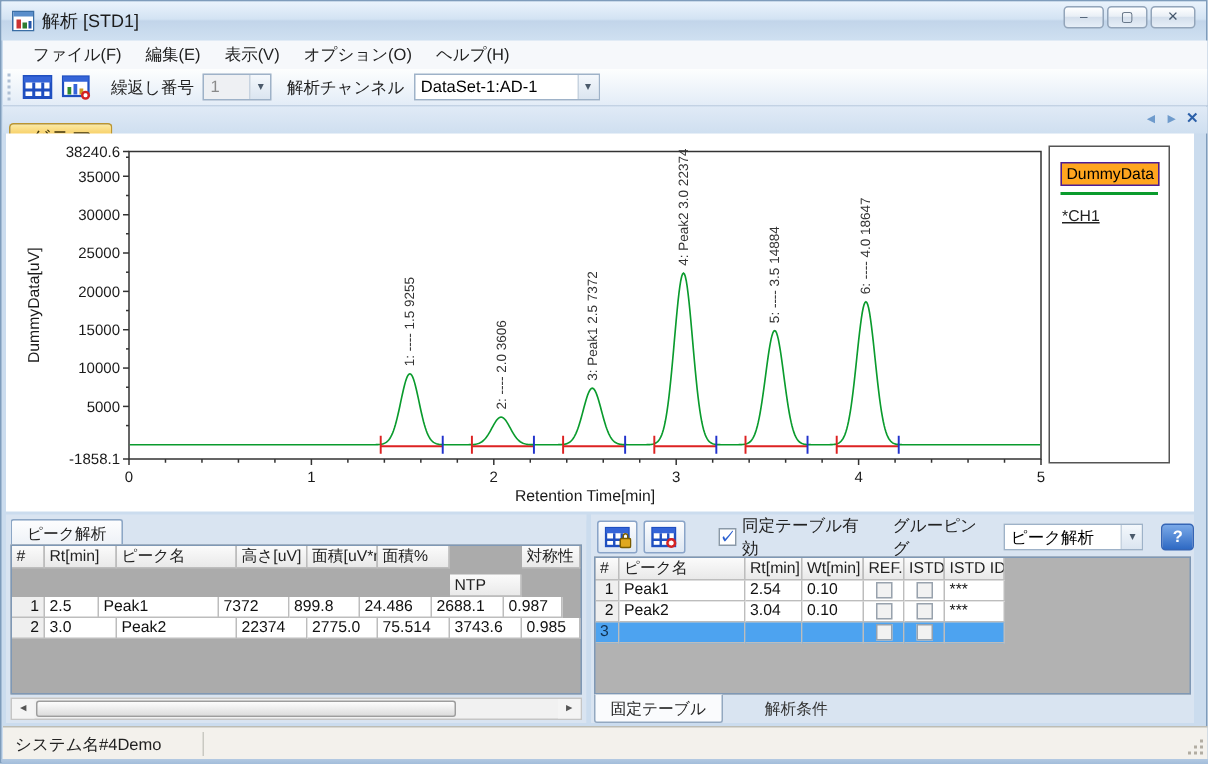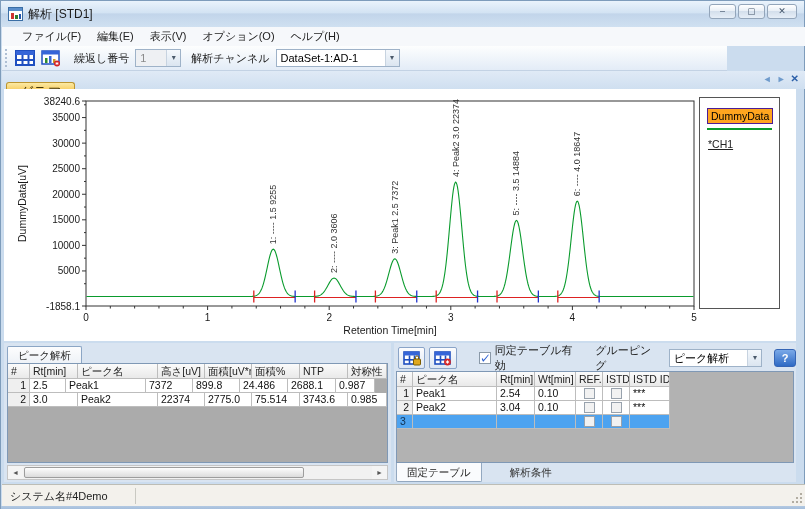--- a/index.html
+++ b/index.html
@@ -15,21 +15,21 @@
   .winbtn { width:27px; height:15px; border:1px solid #93a5ba; border-radius:3px;
     background:linear-gradient(#ffffff,#e9eff6 45%,#d4dfec 50%,#e6eef7); color:#44566b;
     font-size:9px; line-height:13px; text-align:center; cursor:default; }
   .winbtn.close { width:30px; }
 
   
   .menubar { position:absolute; left:1px; top:26px; width:803px; height:19px; background:#f6f8fb; display:flex; align-items:center; padding-left:12px; }
   .menubar span { font-size:11px; color:#222; padding:2px 8px; }
 
   
-  .toolbar { position:absolute; left:1px; top:45px; width:725px; height:25px;
+  .toolbar { position:absolute; left:1px; top:45px; width:803px; height:25px;
     background:linear-gradient(#fdfefe,#e3ecf7); border-bottom:1px solid #c3d2e4; display:flex; align-items:center; }
   .tgrip { width:3px; height:18px; margin:0 4px 0 3px; border-left:2px dotted #aebfd4; }
   .tbtn { width:26px; height:21px; display:flex; align-items:center; justify-content:center; border:1px solid transparent; }
   .tlabel { font-size:11px; color:#222; margin:0 6px 0 10px; }
   .combo { height:18px; background:#fff; border:1px solid #9eb2c8; display:flex; align-items:center; font-size:11px; }
   .combo .cval { padding:0 4px; flex:1; white-space:nowrap; }
   .combo .carrow { width:14px; height:100%; font-size:8px; color:#4b5a6b; text-align:center; line-height:16px; border-left:1px solid #c7d3e0; background:linear-gradient(#f4f8fc,#dbe5f0); }
   .combo.disabled { background:#eef0f3; color:#8a8a8a; }
 
   
@@ -267,21 +267,21 @@
   <div class="panelL">
     <div class="ptab">ピーク解析</div>
     <div class="tableboxL" id="left-table">
         <div class="trow thead">
           <div class="tcell" style="width: 22px;">#</div>
           <div class="tcell" style="width: 48px;">Rt[min]</div>
           <div class="tcell" style="width: 80px;">ピーク名</div>
           <div class="tcell" style="width: 47px;">高さ[uV]</div>
           <div class="tcell" style="width: 47px;">面積[uV*n</div>
           <div class="tcell" style="width: 48px;">面積%</div>
-          <div class="tcell" style="width: 48px;">NTP</div>
+          <div class="tcell" style="width: 48px; margin-top: 19px;">NTP</div>
           <div class="tcell" style="width: 39px;">対称性</div>
         </div>
         <div class="trow">
           <div class="tcell rownum" style="width: 22px;">1</div>
           <div class="tcell" style="width: 36px;">2.5</div>
           <div class="tcell" style="width: 80px;">Peak1</div>
           <div class="tcell" style="width: 47px;">7372</div>
           <div class="tcell" style="width: 47px;">899.8</div>
           <div class="tcell" style="width: 48px;">24.486</div>
           <div class="tcell" style="width: 48px;">2688.1</div>

